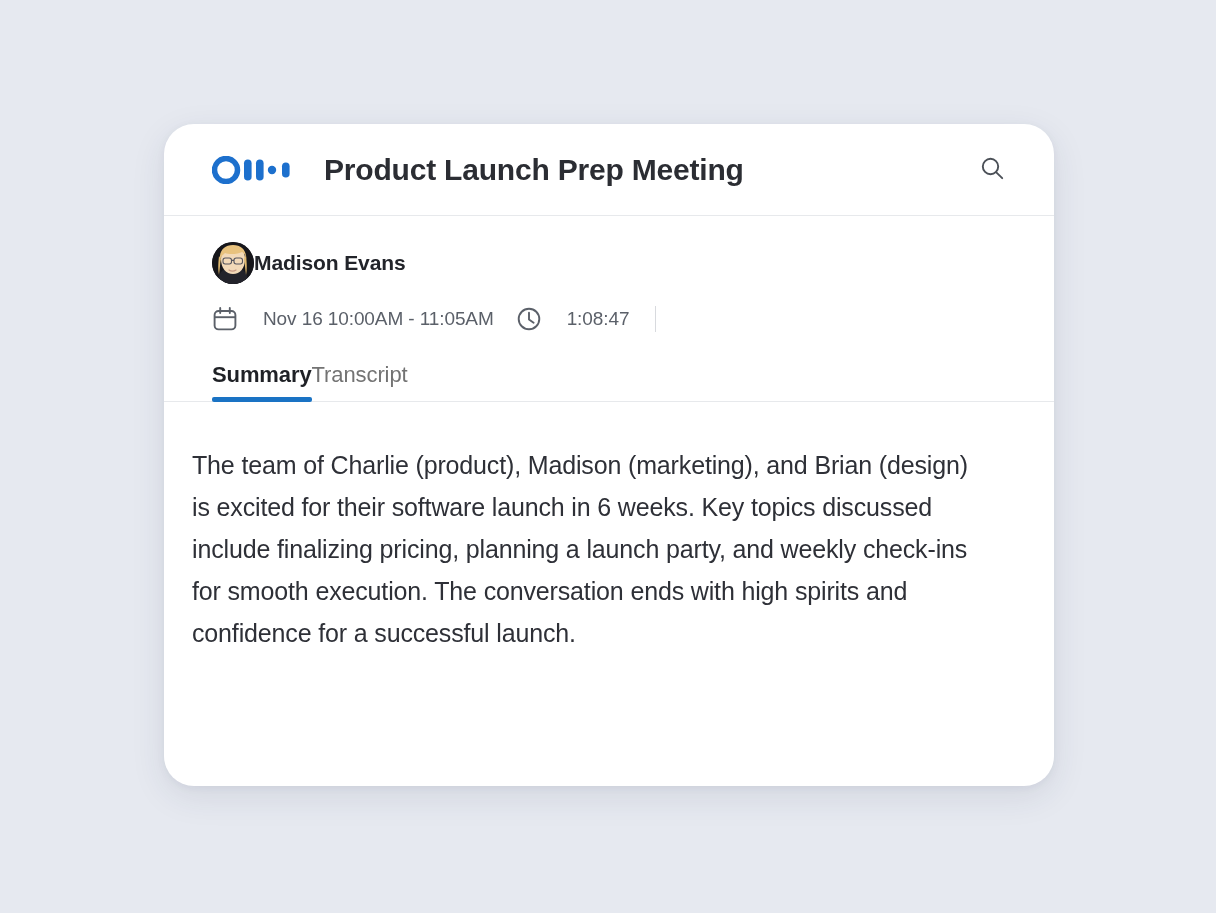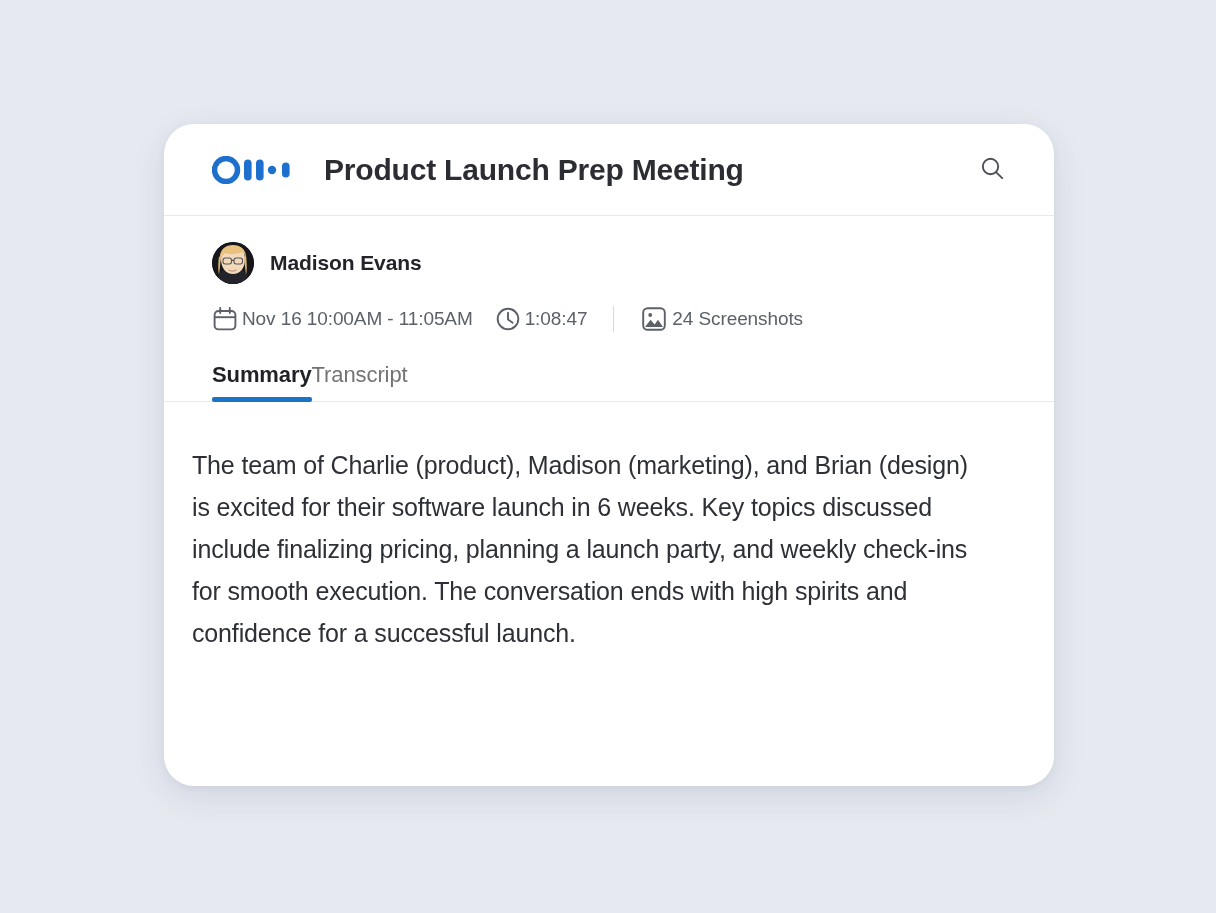--- a/index.html
+++ b/index.html
@@ -79,21 +79,21 @@
   }
 
   
   .meta-block {
     padding: 26px 48px 0 48px;
   }
 
   .speaker-row {
     display: flex;
     align-items: center;
-    gap: 16px;
+    gap: 0;
     height: 42px;
   }
 
   .avatar {
     width: 42px;
     height: 42px;
     border-radius: 50%;
     overflow: hidden;
     flex: 0 0 auto;
     background: #1b1b21;
@@ -114,21 +114,21 @@
     margin-top: 20px;
     height: 30px;
     color: #5b6069;
     font-size: 19px;
     letter-spacing: -0.1px;
   }
 
   .info-item {
     display: flex;
     align-items: center;
-    gap: 4px;
+    gap: 25px;
     white-space: nowrap;
   }
   .info-item svg { display: block; flex: 0 0 auto; }
 
   .info-gap-sm { width: 22px; }
   .info-divider {
     width: 1px;
     height: 26px;
     background: #d8dade;
     margin: 0 26px;
@@ -273,30 +273,20 @@
             <svg width="26" height="26" viewBox="0 0 26 26" fill="none" aria-hidden="true">
               <circle cx="13" cy="13" r="10.3" stroke="#5b6069" stroke-width="1.9"></circle>
               <path d="M13 6.8V13.4l4.6 3.3" stroke="#5b6069" stroke-width="1.9" stroke-linecap="round" stroke-linejoin="round"></path>
             </svg>
           </span>
           <span>1:08:47</span>
         </div>
 
         <div class="info-divider"></div>
 
-        <div class="info-item">
-          <span>
-            <svg width="28" height="28" viewBox="0 0 28 28" fill="none" aria-hidden="true">
-              <rect x="3.2" y="3.2" width="21.6" height="21.6" rx="4.4" stroke="#5b6069" stroke-width="1.9"></rect>
-              <path d="M5 22l5.6-7.2 4 4.6 3.4-4.6L23 22z" fill="#5b6069"></path>
-              <circle cx="10.2" cy="10" r="1.9" fill="#5b6069"></circle>
-            </svg>
-          </span>
-          <span>24 Screenshots</span>
-        </div>
 
       </div>
     </div>
 
     <div class="tabs">
       <button class="tab active">
         <span>Summary</span>
       </button>
       <button class="tab">
         <span>Transcript</span>

